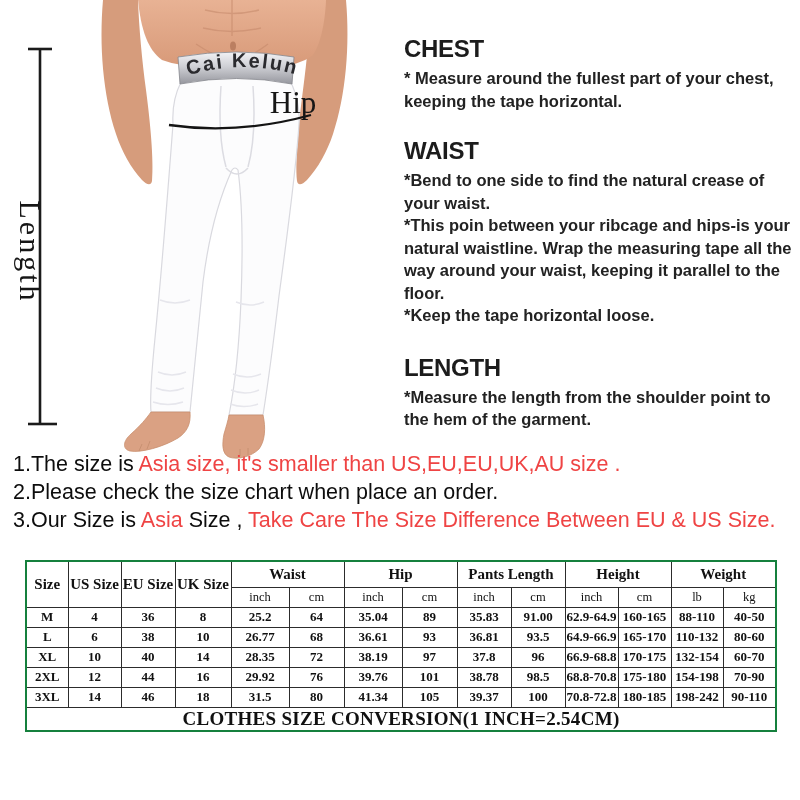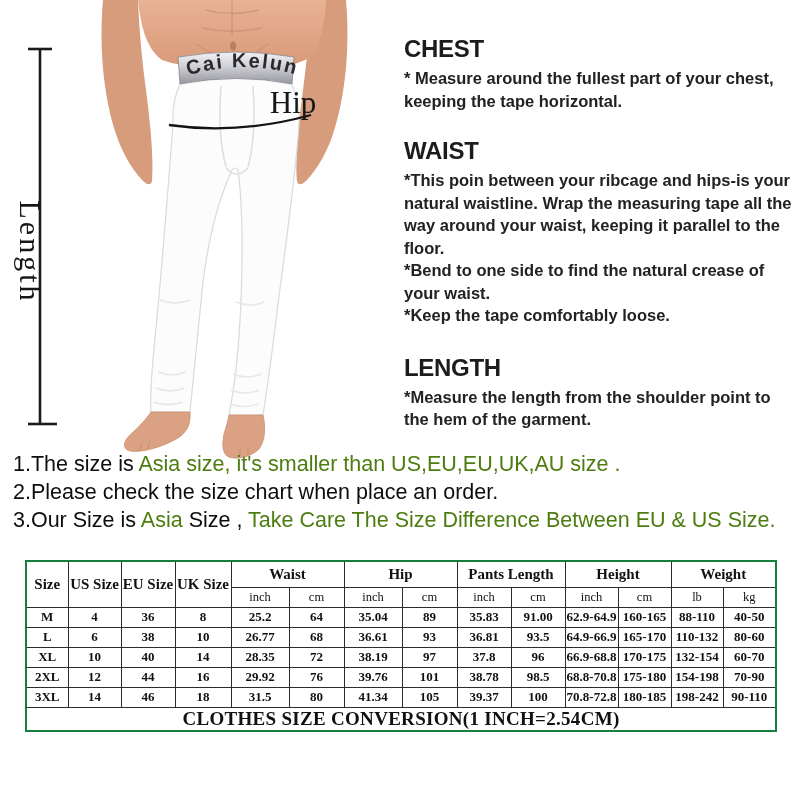--- a/index.html
+++ b/index.html
@@ -15,21 +15,21 @@
   .guide h2 {
     font-size:24px; line-height:26px; font-weight:700; letter-spacing:-0.3px;
     color:#1c1c1c; margin:0 0 5px 0;
   }
   .guide p { font-size:16.5px; line-height:22.5px; color:#222; margin:0;font-weight:bold; }
   .sec-chest { margin-bottom:26px; }
   .sec-waist { margin-bottom:28px; }
   
   .notes { position:absolute; left:13px; top:450px; width:782px; }
   .notes p { font-size:21.5px; line-height:28px; color:#0d0d0d; font-weight:400; }
-  .notes .r { color:#4d7c0f; }
+  .notes .r { color:#ef4444; }
   
   .table-wrap { position:absolute; left:25px; top:560px; width:750px; }
   table.size-table {
     width:750px; border-collapse:collapse; table-layout:fixed;
     font-family:"Liberation Serif", serif; color:#111;
     border:2px solid #15803d;
   }
   table.size-table th, table.size-table td {
     border:1.5px solid #2c2c2c; text-align:center; vertical-align:middle; padding:0;
     overflow:hidden; white-space:nowrap;
@@ -117,23 +117,23 @@
     </svg>
   </div>
 
   <div class="guide">
     <div class="sec-chest">
       <h2>CHEST</h2>
       <p>* Measure around the fullest part of your chest, keeping the tape horizontal.</p>
     </div>
     <div class="sec-waist">
       <h2>WAIST</h2>
+      <p>*Bend to one side to find the natural crease of your waist.</p>
       <p>*This poin between your ribcage and hips-is your natural waistline. Wrap the measuring tape all the way around your waist, keeping it parallel to the floor.</p>
-      <p>*Bend to one side to find the natural crease of your waist.</p>
-      <p>*Keep the tape comfortably loose.</p>
+      <p>*Keep the tape horizontal loose.</p>
     </div>
     <div class="sec-length">
       <h2>LENGTH</h2>
       <p>*Measure the length from the shoulder point to the hem of the garment.</p>
     </div>
   </div>
 
   <div class="notes">
     <p><span class="k">1.The size is </span><span class="r">Asia size, it's smaller than US,EU,EU,UK,AU size .</span></p>
     <p><span class="k">2.Please check the size chart when place an order.</span></p>

